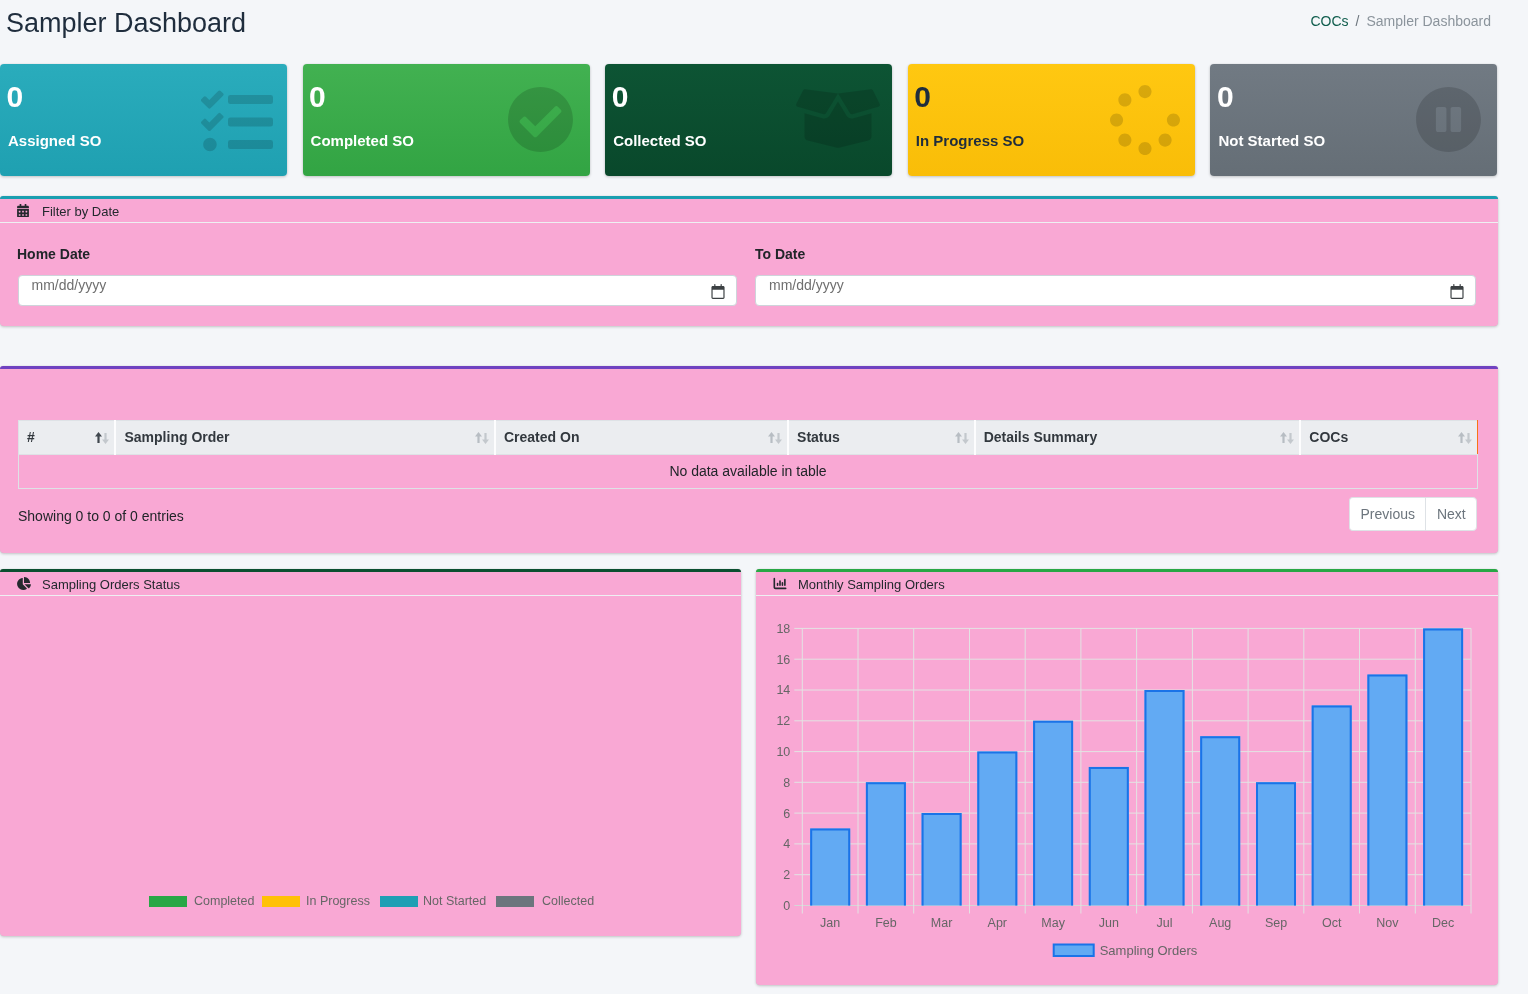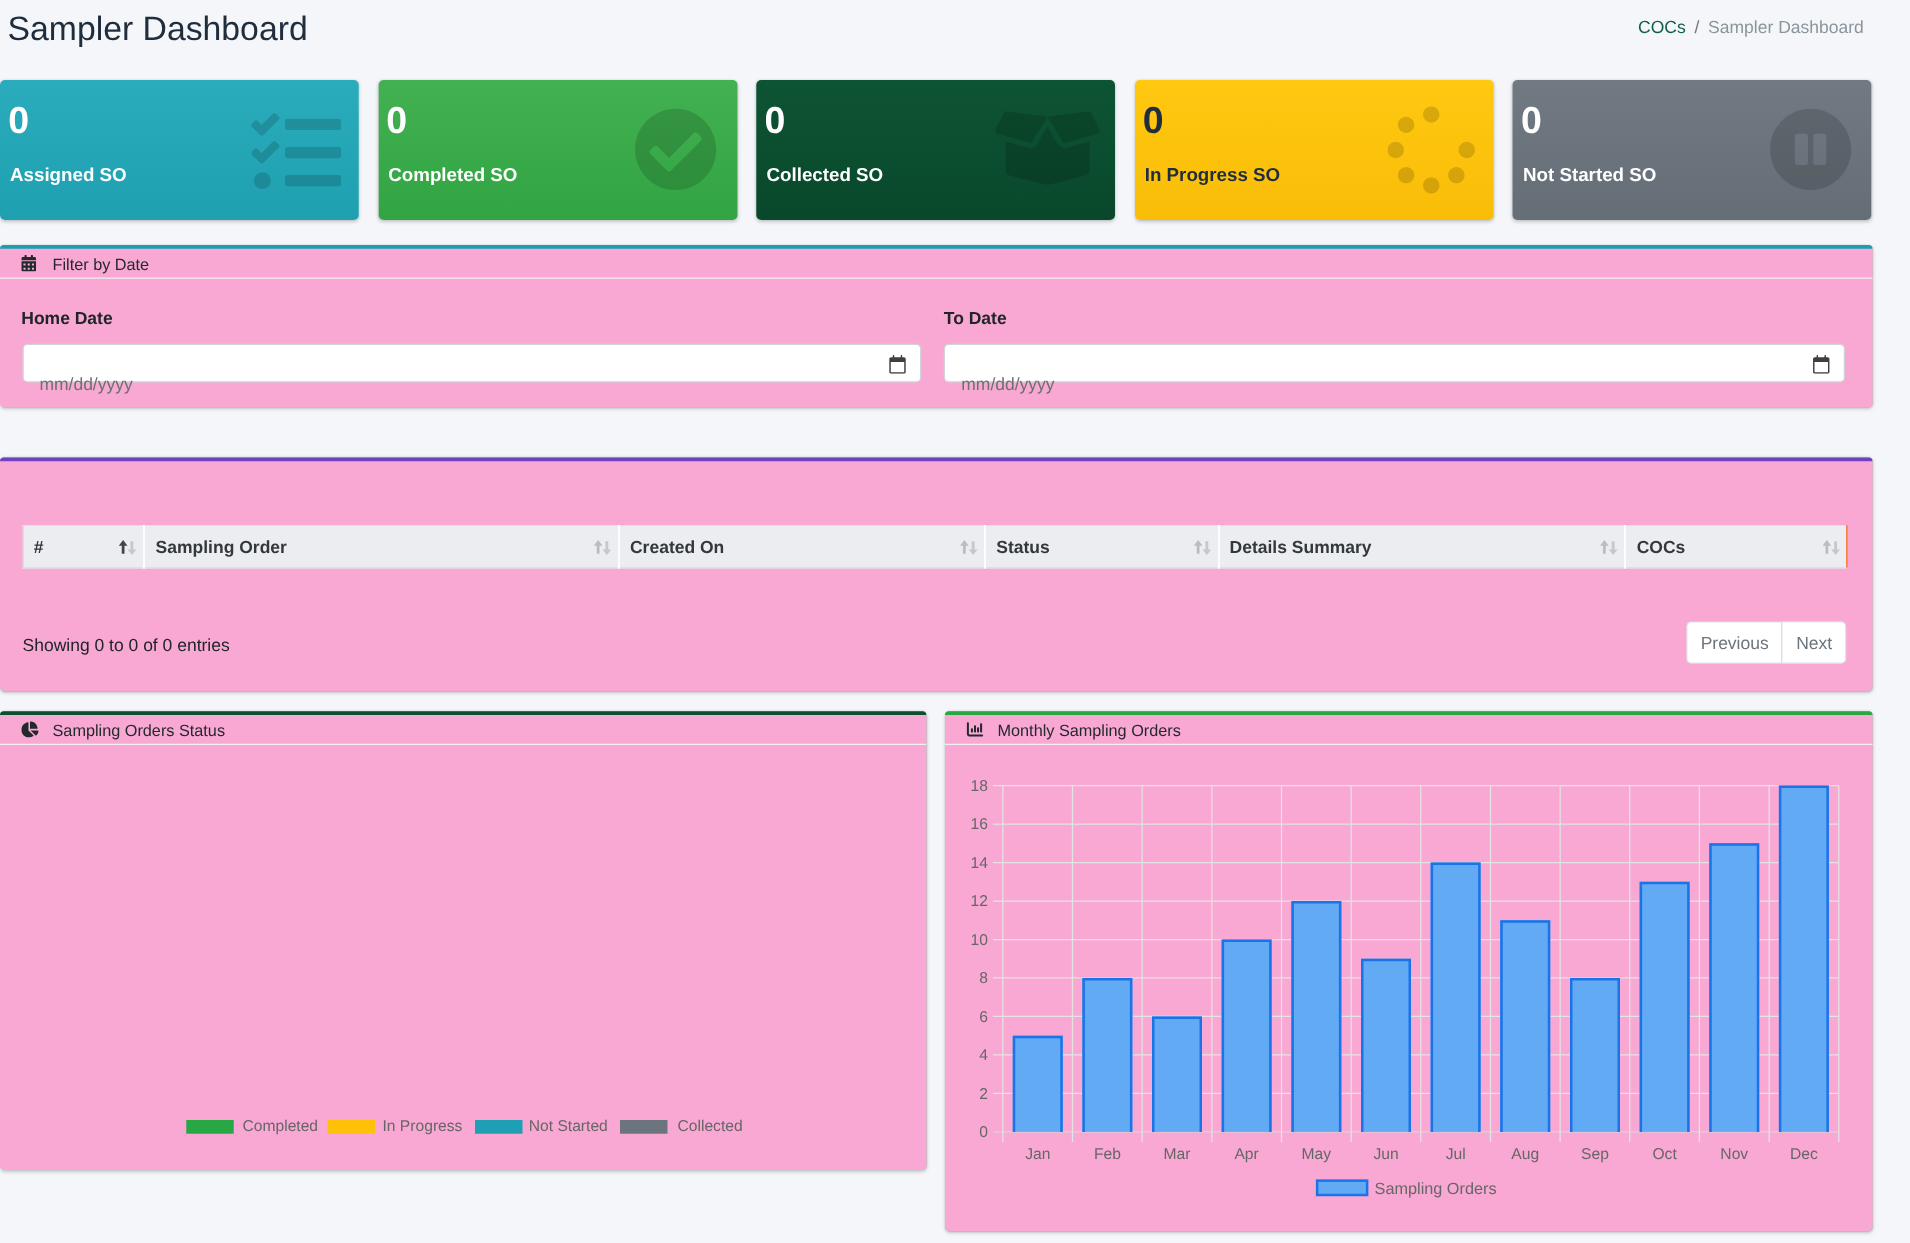--- a/index.html
+++ b/index.html
@@ -12,21 +12,21 @@
 .sb .num{position:absolute;left:6.5px;top:17.5px;font-size:30px;line-height:30px;font-weight:700}
 .sb .lbl{position:absolute;left:8px;top:67px;font-size:15px;line-height:19px;font-weight:700}
 .sb svg{position:absolute;fill:rgba(0,0,0,0.15)}
 .card{position:absolute;background:#f9a8d4;border-radius:4px;box-shadow:0 0 1px rgba(0,0,0,.125),0 1px 3px rgba(0,0,0,.2)}
 .tb{position:absolute;left:0;right:0;top:0;height:3px;border-radius:4px 4px 0 0}
 .chead{position:absolute;left:0;right:0;top:3px;height:23.5px;border-bottom:1px solid #eef0f2}
 .chead svg{position:absolute;left:17px;top:4.5px;fill:#24292e}
 .chead .t{position:absolute;left:42px;top:3.5px;font-size:13px;line-height:17px;color:#24292e}
 label.fl{position:absolute;font-size:14px;line-height:21px;font-weight:700;color:#212529}
 .dinput{position:absolute;height:31px;border:1px solid #ced4da;border-radius:4px;background:#fff}
-.dinput .ph{position:absolute;left:13px;top:22px;font-size:14px;line-height:18px;color:#6f6f6f}
+.dinput .ph{position:absolute;left:13px;top:0;font-size:14px;line-height:18px;color:#6f6f6f}
 .dinput svg{position:absolute;right:11px;top:8px;fill:#3c4043}
 table.dt{position:absolute;border-collapse:collapse;table-layout:fixed}
 table.dt th{background:#ebedf0;font-size:14px;font-weight:700;color:#32383e;text-align:left;padding:0 8px;height:34px;border:1px solid #dee2e6;border-right:2px solid #fdfdfe;border-left:none;position:relative}
 table.dt th:first-child{border-left:1px solid #dee2e6}
 table.dt th:last-child{border-right:1px solid #f97316}
 table.dt td{border:1px solid #dee2e6;font-size:14px;color:#212529;text-align:center;height:34px}
 .sort{position:absolute;right:5px;top:11px}
 .pgroup{position:absolute;display:flex}
 .pbtn{height:34px;border:1px solid #dee2e6;background:#fff;color:#6c757d;font-size:14px;line-height:32px;padding:0 10.5px}
 .pbtn.prev{border-radius:4px 0 0 4px;border-right:none}
@@ -116,20 +116,23 @@
               <path d="M7 7.5 L10.5 12 L14 7.5 L11.6 7.5 L11.6 1 L9.4 1 L9.4 7.5 Z" fill="#c3c8cd"></path>
             </svg></th>
           <th style="width:309px">Details Summary<svg class="sort" width="14" height="12" viewBox="0 0 14 12">
               <path d="M0 4.5 L3.5 0 L7 4.5 L4.6 4.5 L4.6 11 L2.4 11 L2.4 4.5 Z" fill="#b7bdc3"></path>
               <path d="M7 7.5 L10.5 12 L14 7.5 L11.6 7.5 L11.6 1 L9.4 1 L9.4 7.5 Z" fill="#c3c8cd"></path>
             </svg></th>
           <th style="width:168px">COCs<svg class="sort" width="14" height="12" viewBox="0 0 14 12">
               <path d="M0 4.5 L3.5 0 L7 4.5 L4.6 4.5 L4.6 11 L2.4 11 L2.4 4.5 Z" fill="#b7bdc3"></path>
               <path d="M7 7.5 L10.5 12 L14 7.5 L11.6 7.5 L11.6 1 L9.4 1 L9.4 7.5 Z" fill="#c3c8cd"></path>
             </svg></th>
+        </tr>
+<tr>
+          <td colspan="6">No data available in table</td>
         </tr>
 </tbody>
     </table>
 <div class="abs" style="left:18px;top:140px;font-size:14px;line-height:21px;color:#212529">Showing 0 to 0 of 0 entries</div>
 <div class="pgroup" style="left:1349px;top:131.5px">
       <div class="pbtn prev">Previous</div>
       <div class="pbtn next">Next</div>
     </div>
 </div>
 <div class="card" style="left:0;top:569px;width:741px;height:366.5px">

